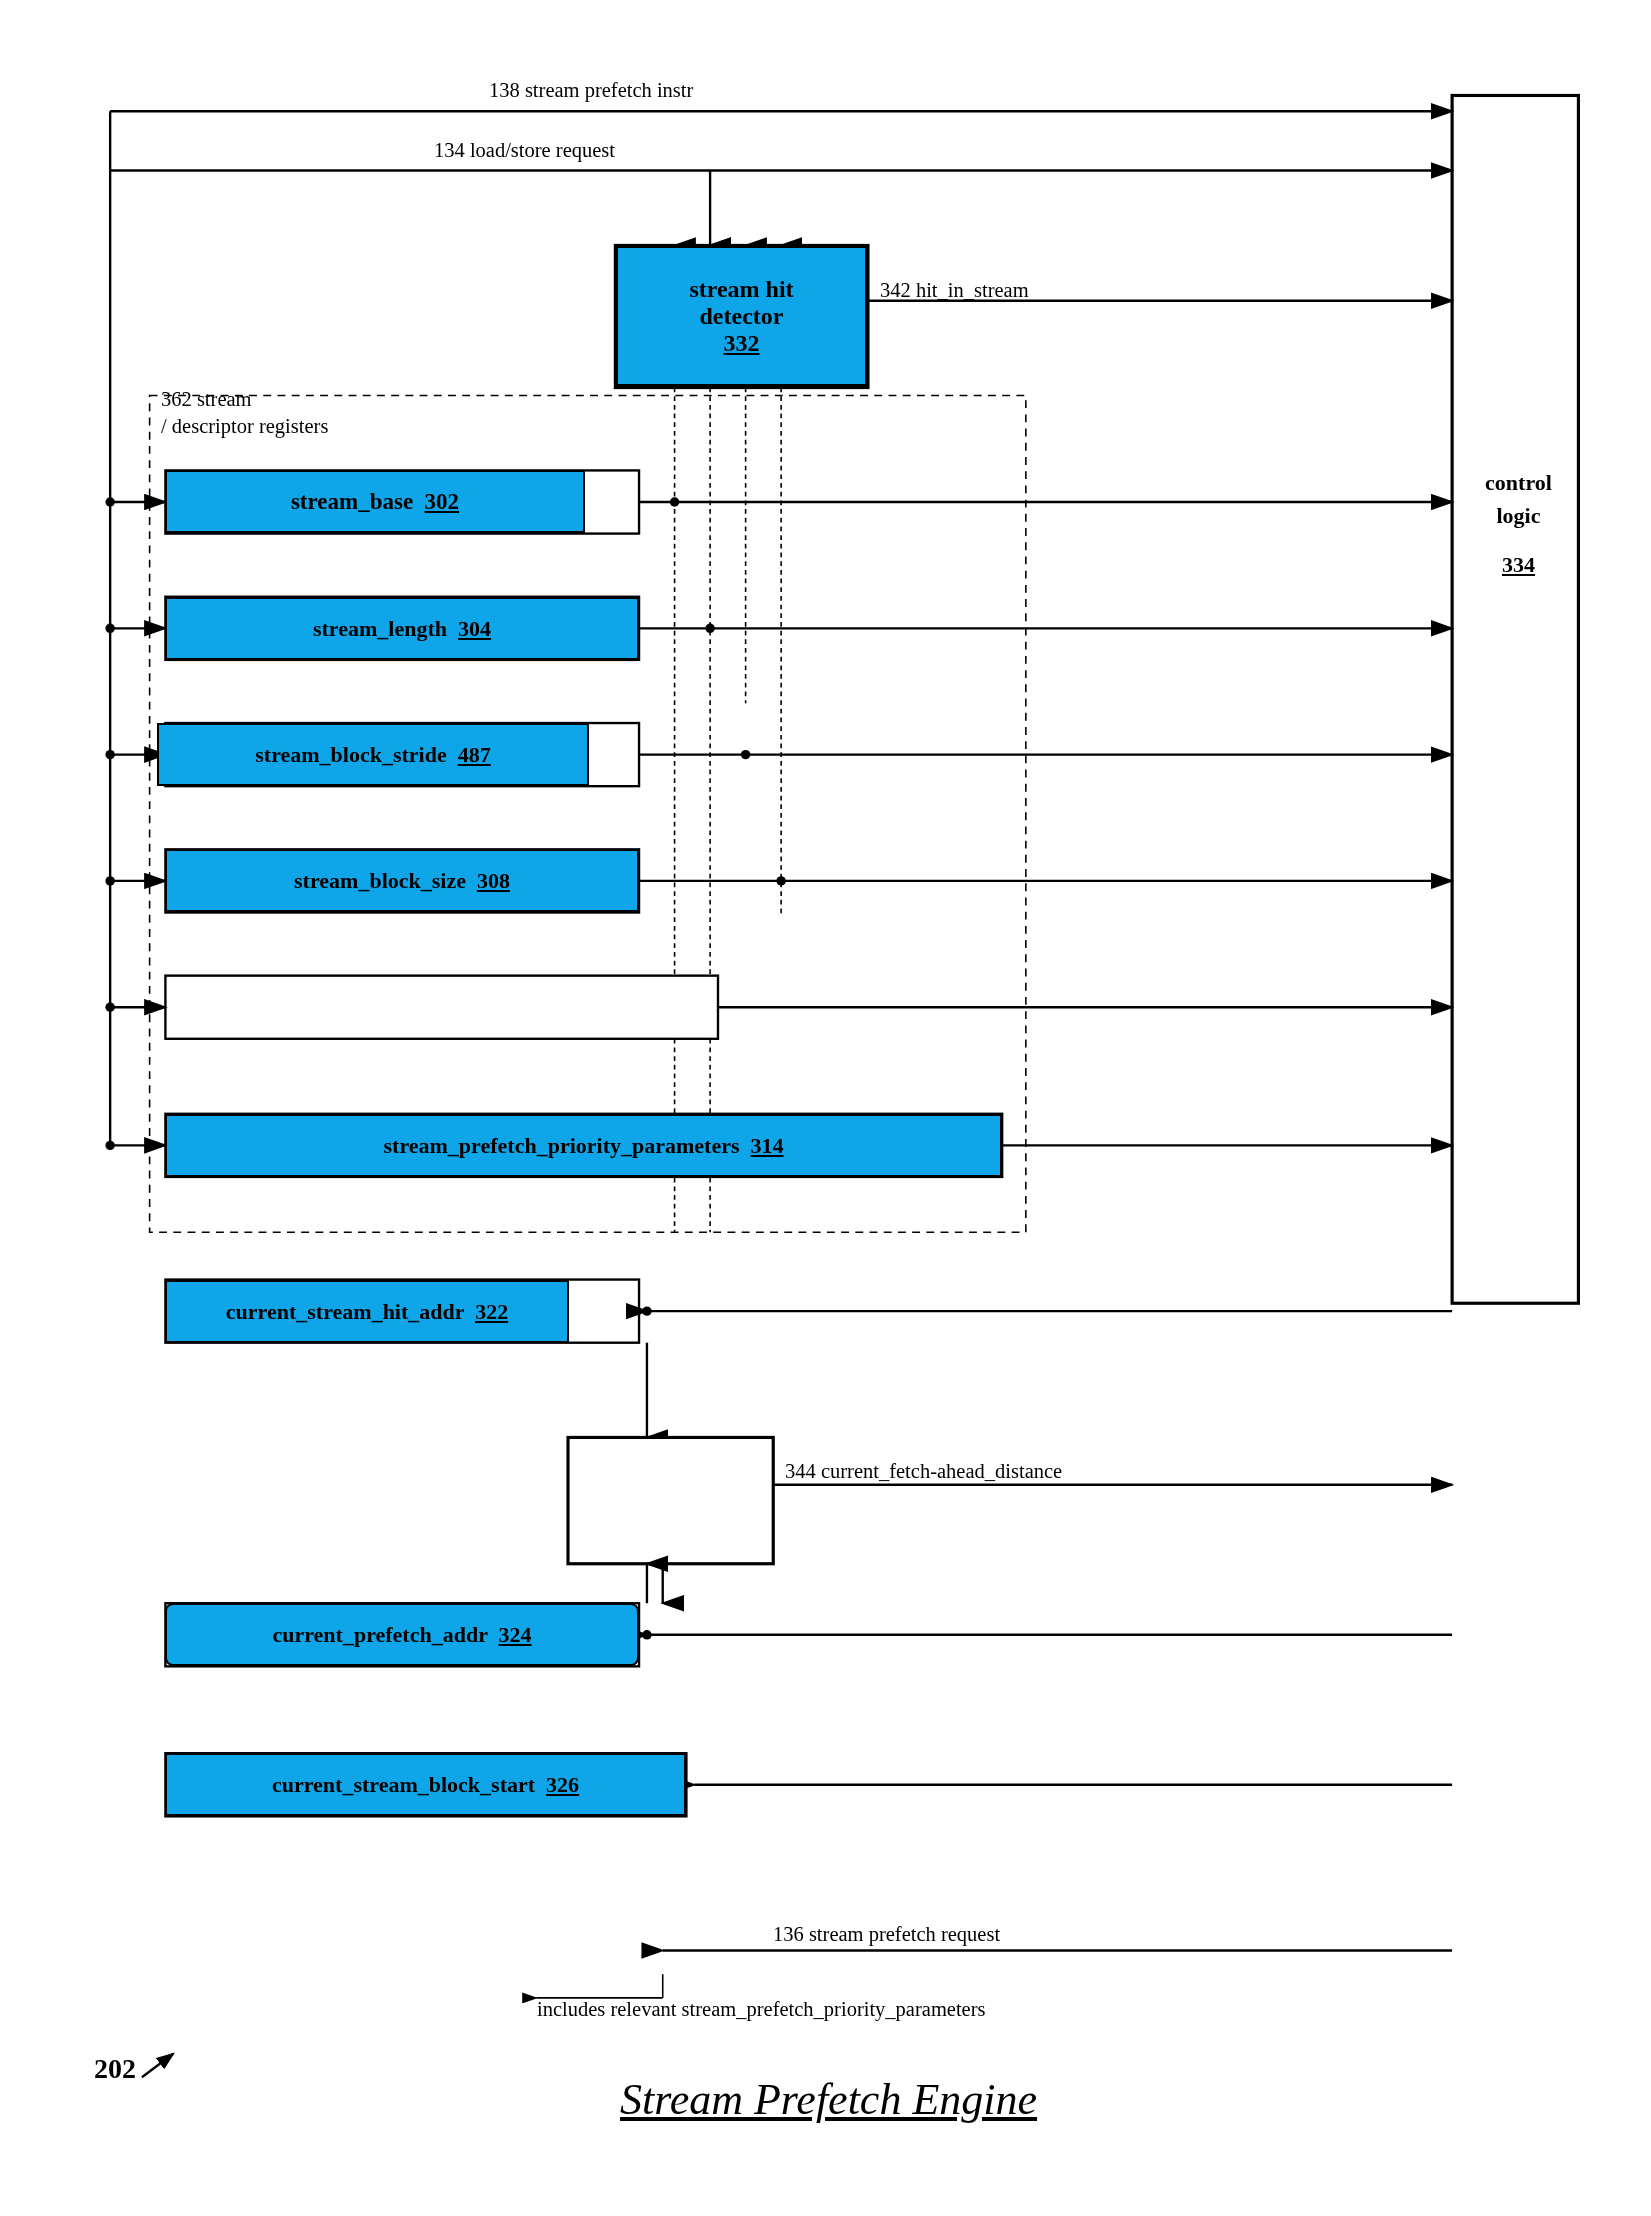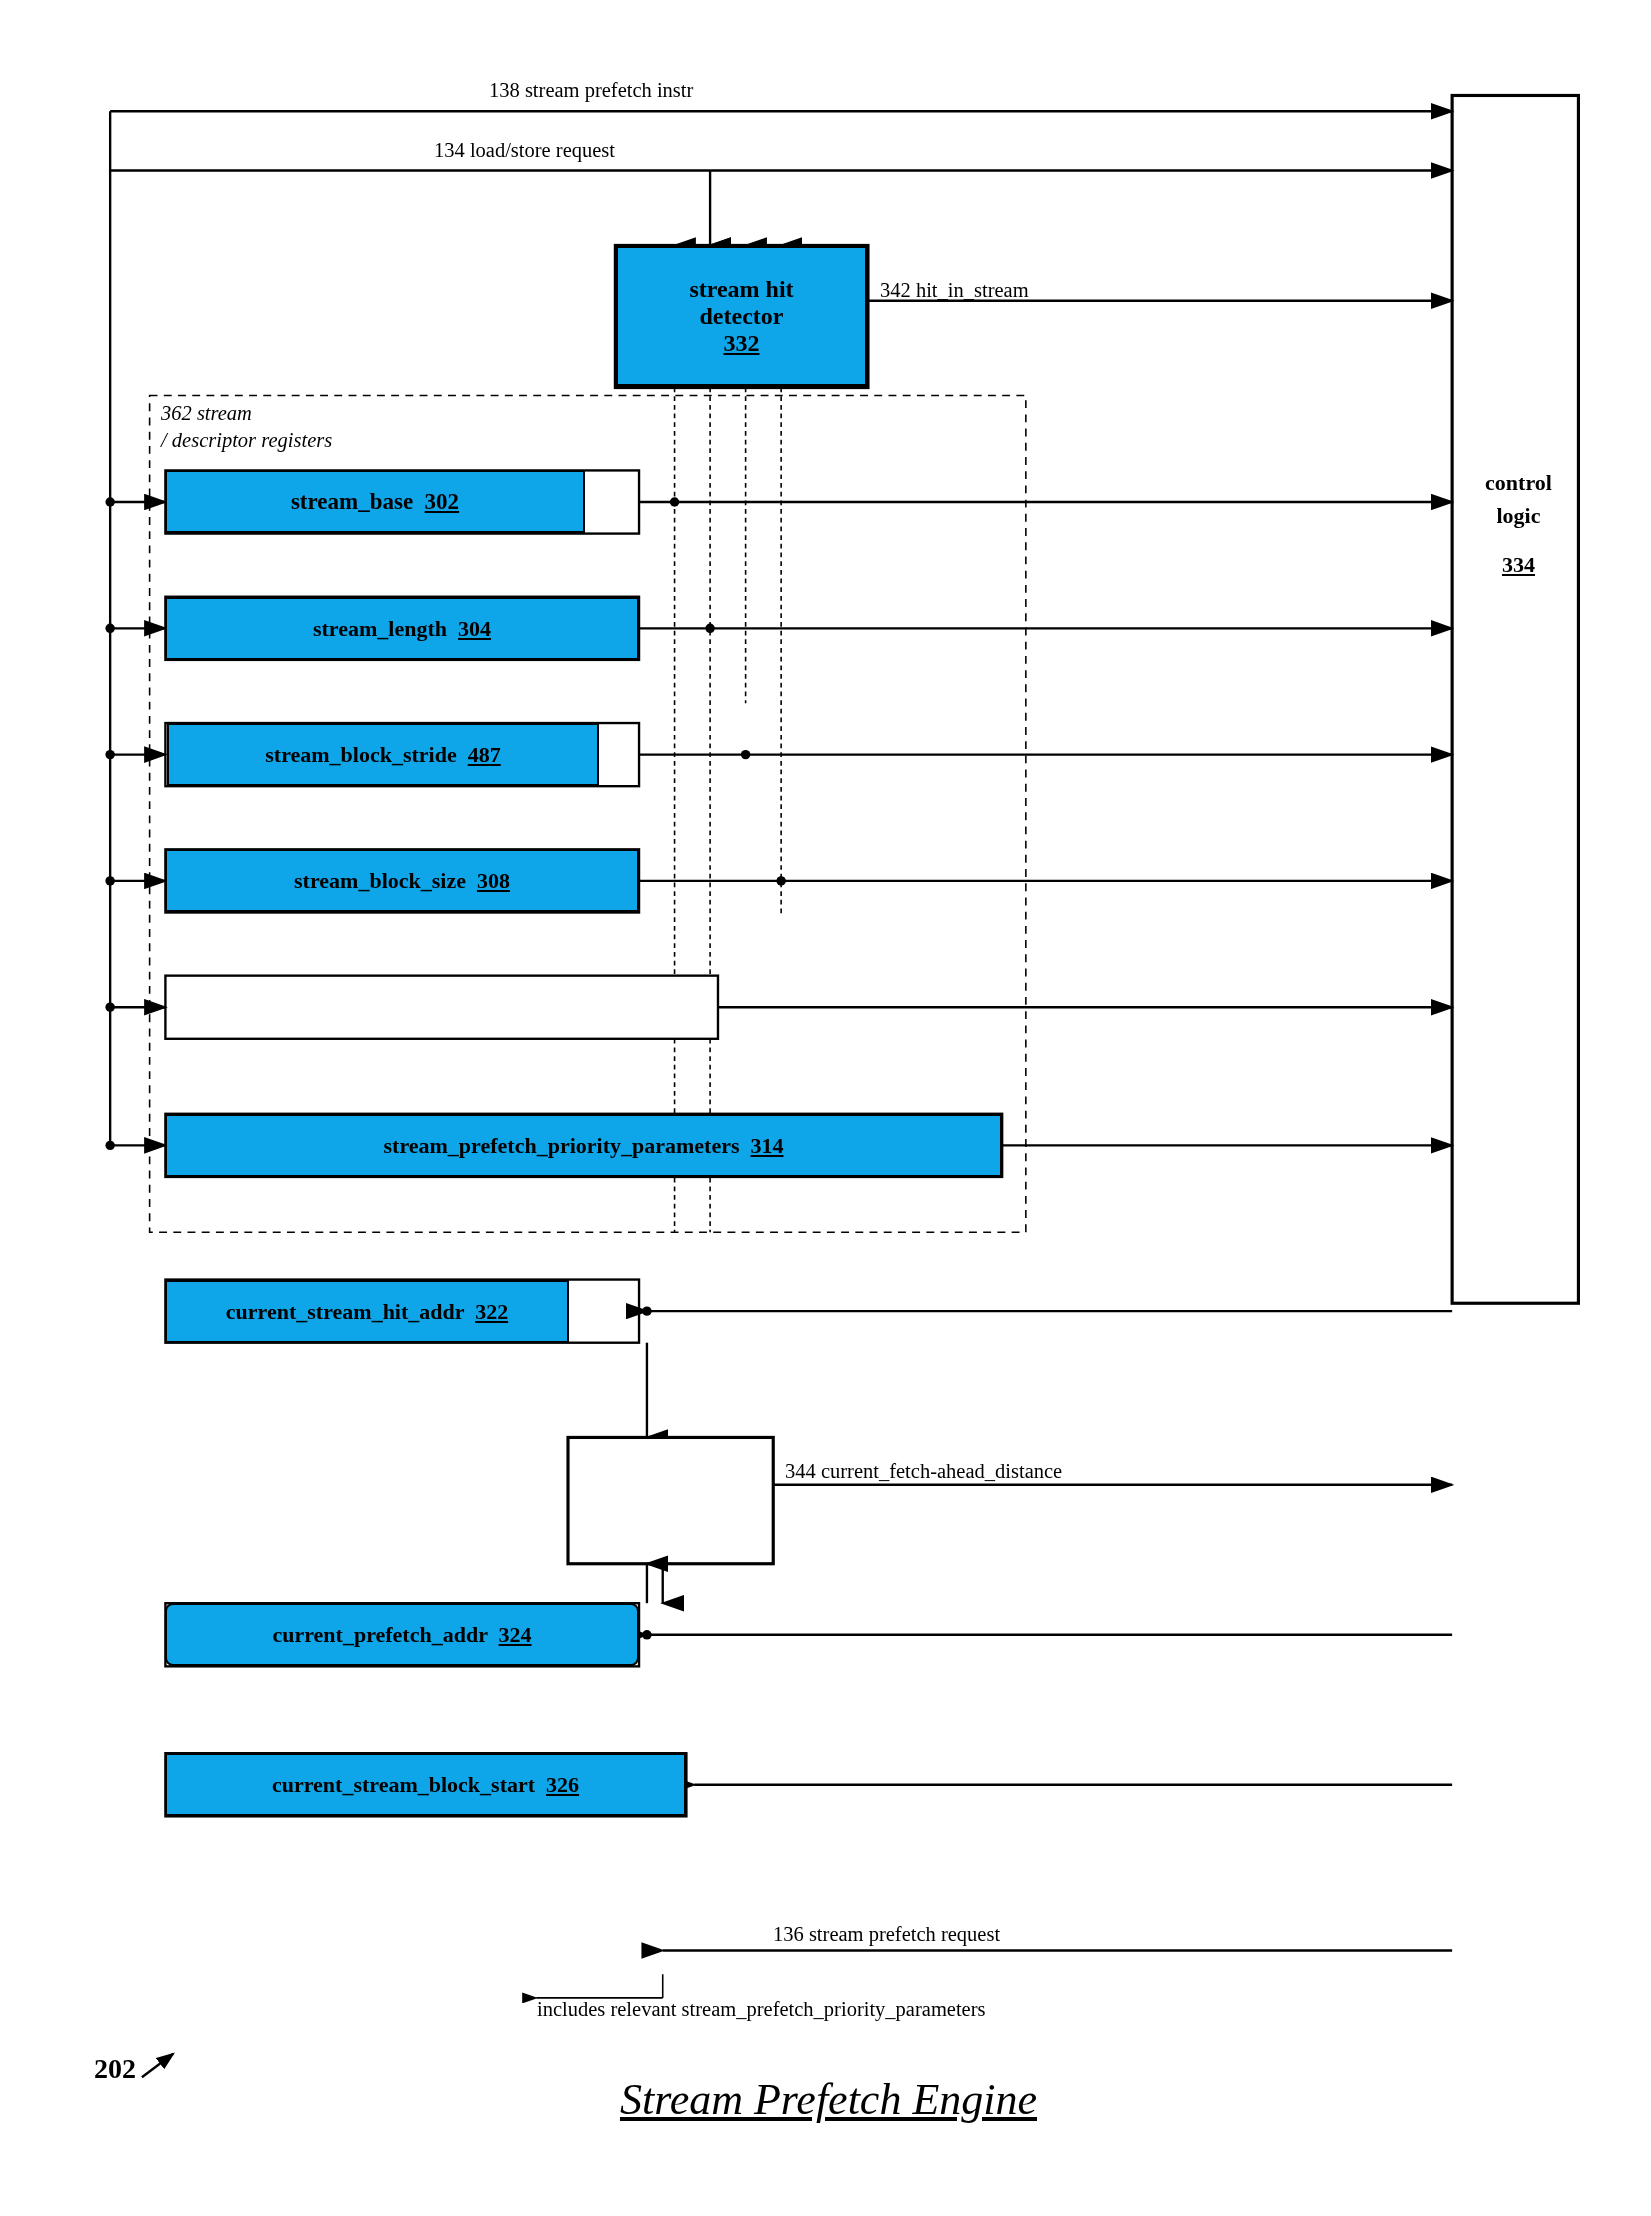--- a/index.html
+++ b/index.html
@@ -176,34 +176,34 @@
     <div>detector</div>
     <div><span class="underline">332</span></div>
   </div>
 
   <div class="label" style="left:442px; top:47px;">138  stream prefetch instr</div>
 
   <div class="label" style="left:387px; top:107px;">134  load/store request</div>
 
   <div class="label" style="left:833px; top:247px;">342  hit_in_stream</div>
 
-  <div style="position:absolute; left:114px; top:368px; font-size:20.5px; font-weight:normal; line-height:1.3;font-style:italic;">
+  <div style="position:absolute; left:114px; top:354px; font-size:20.5px; font-weight:normal; line-height:1.3;">
     <div>362  stream</div>
     <div>/ descriptor registers</div>
   </div>
 
   <div class="box" style="left:118px; top:438px; width:420px; height:63px; font-size:23px;justify-content:center;">
     stream_base &nbsp;<span class="underline">302</span>
   </div>
 
   <div class="box" style="left:118px; top:565px; width:474px; height:63px; font-size:22px;">
     stream_length &nbsp;<span class="underline">304</span>
   </div>
 
-  <div class="box" style="left:120px; top:691px; width:432px; height:63px; font-size:22px;">
+  <div class="box" style="left:110px; top:691px; width:432px; height:63px; font-size:22px;">
     stream_block_stride &nbsp;<span class="underline">487</span>
   </div>
 
   <div class="box" style="left:118px; top:817px; width:474px; height:63px; font-size:22px;">
     stream_block_size &nbsp;<span class="underline">308</span>
   </div>
 
 
   <div class="box" style="left:118px; top:1082px; width:837px; height:63px; font-size:22px;">
     stream_prefetch_priority_parameters &nbsp;<span class="underline">314</span>

